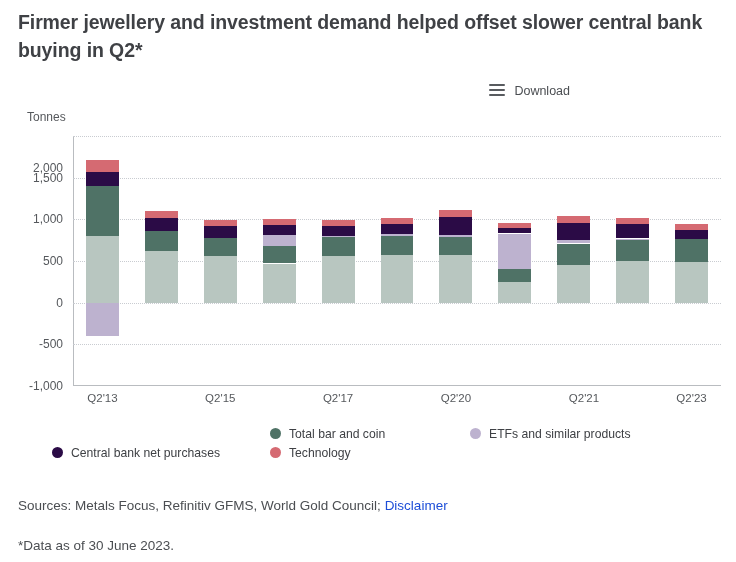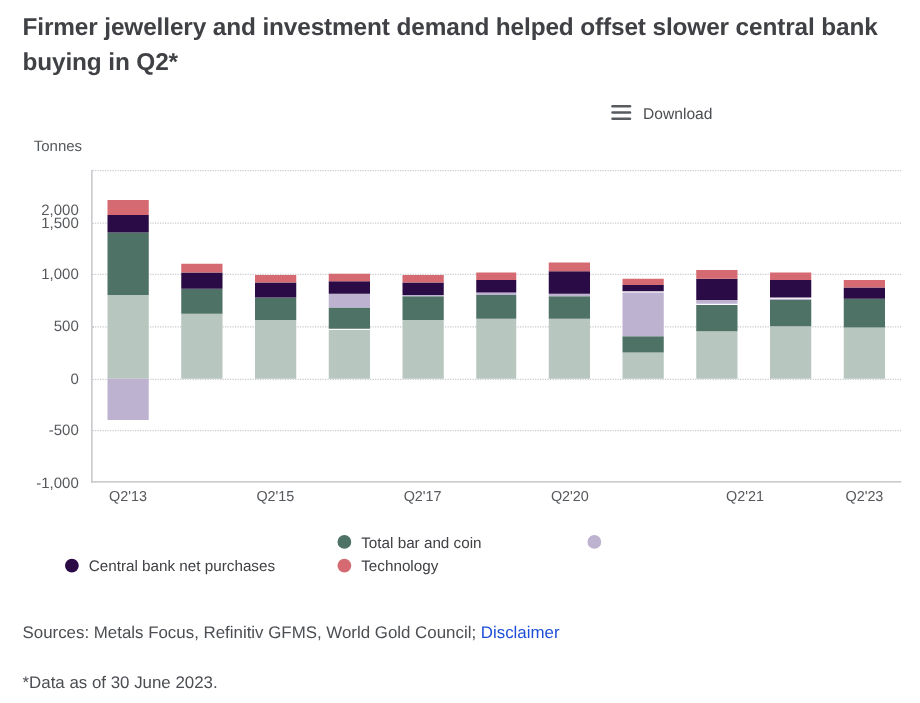--- a/index.html
+++ b/index.html
@@ -204,31 +204,32 @@
           <div class="seg" style="background: rgb(213, 106, 114); top: 88.3333px; height: 5.83333px;"></div>
         </div>
       </div>
   </div>
 
   <div id="xlabels">
       <div class="xlabel" style="left: 102.455px; text-align: right;">Q2'13</div>
       <div class="xlabel" style="left: 220.273px;">Q2'15</div>
       <div class="xlabel" style="left: 338.091px;">Q2'17</div>
       <div class="xlabel" style="left: 455.909px;">Q2'20</div>
-      <div class="xlabel" style="left: 596px;">Q2'21</div>
+      <div class="xlabel" style="left: 584px;">Q2'21</div>
       <div class="xlabel" style="left: 691.545px;">Q2'23</div>
     </div>
 
   <div class="legend" id="legend">
       <div class="legend-item" style="grid-area: 1 / 2;">
         <span class="dot" style="background: rgb(79, 114, 102);"></span>
         <span class="legend-label">Total bar and coin</span>
       </div>
       <div class="legend-item" style="grid-area: 1 / 3;">
         <span class="dot" style="background: rgb(189, 178, 207);"></span>
+        <span class="legend-label">ETFs and similar products</span>
       </div>
       <div class="legend-item" style="grid-area: 2 / 1;">
         <span class="dot" style="background: rgb(43, 11, 70);"></span>
         <span class="legend-label">Central bank net purchases</span>
       </div>
       <div class="legend-item" style="grid-area: 2 / 2;">
         <span class="dot" style="background: rgb(213, 106, 114);"></span>
         <span class="legend-label">Technology</span>
       </div>
     </div>

